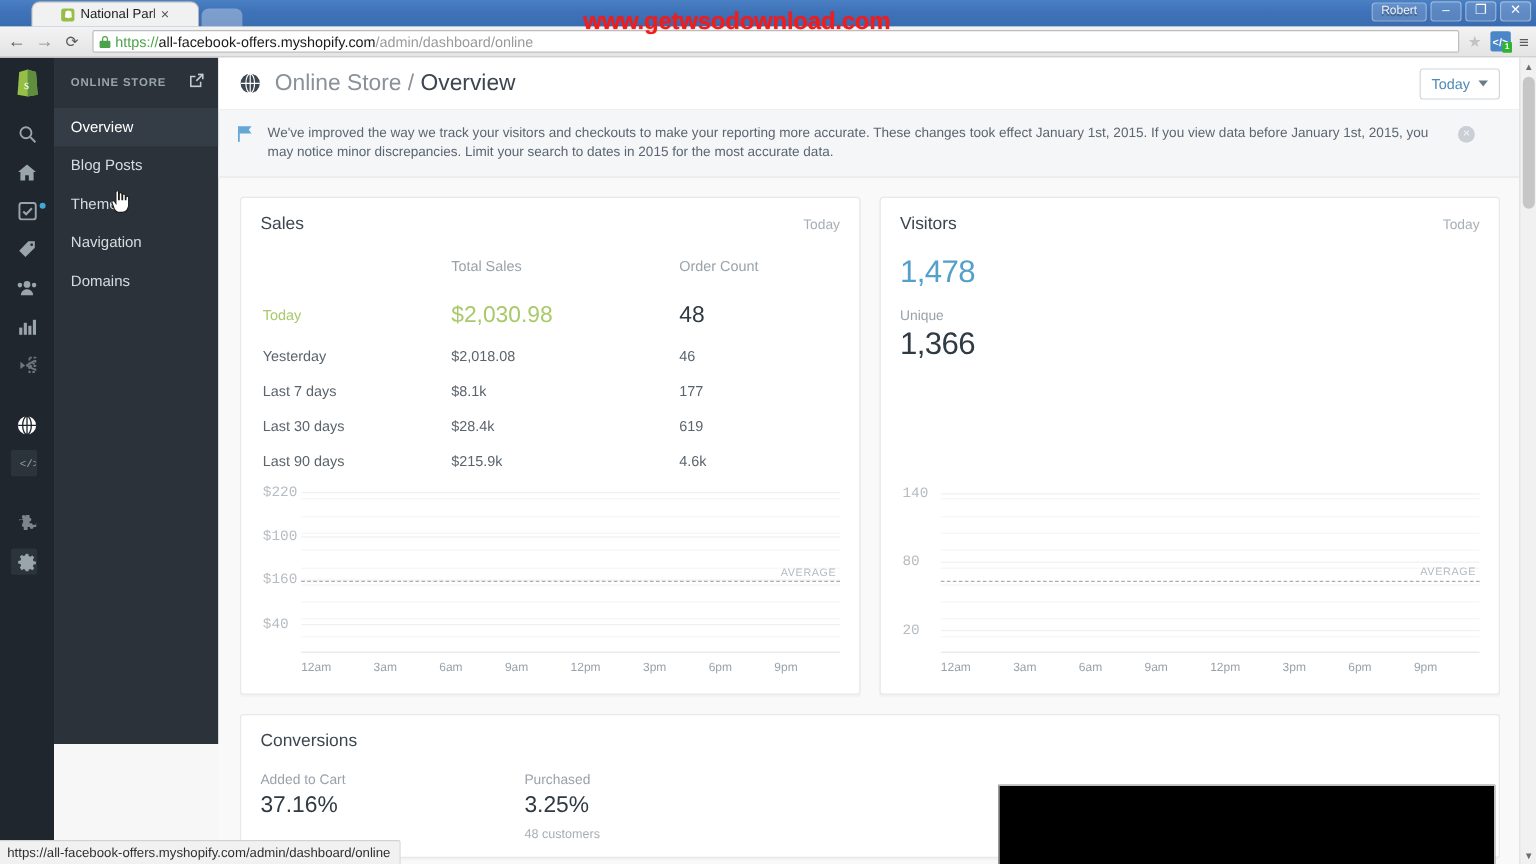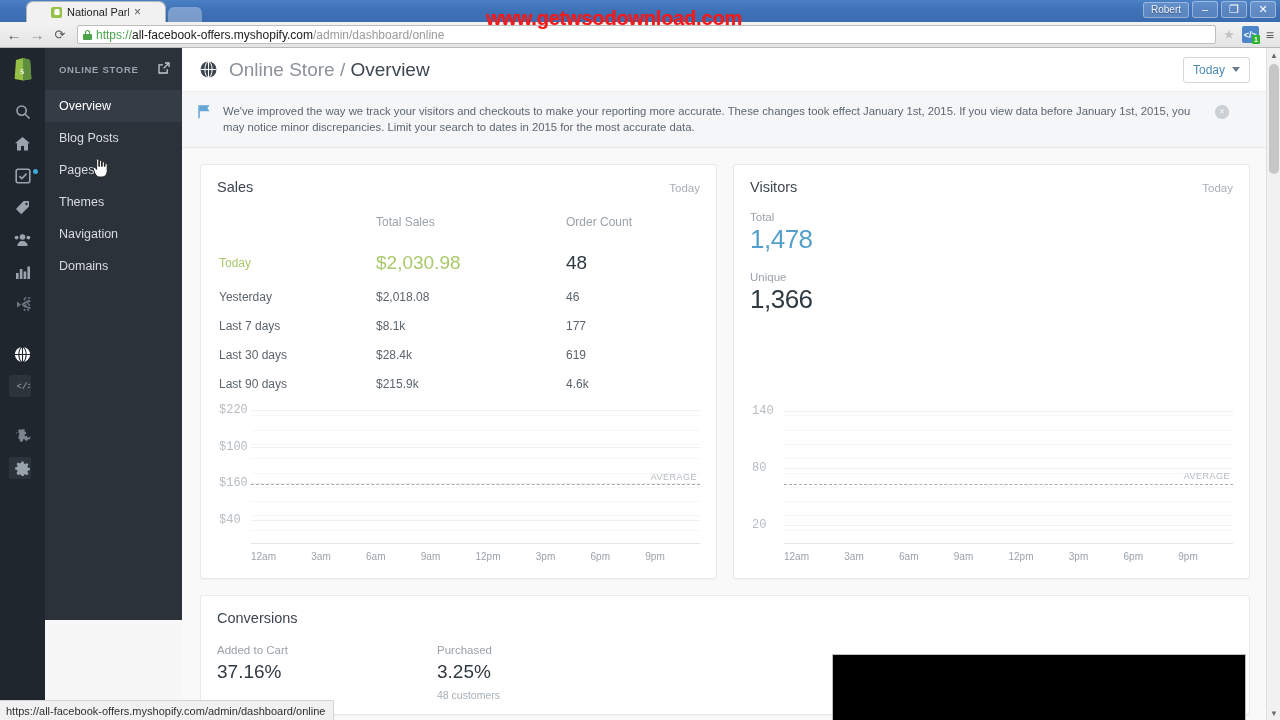--- a/index.html
+++ b/index.html
@@ -462,23 +462,20 @@
               <path d="M11 1L5.6 6.4"></path>
               <path d="M9.2 7.2V11H1V2.8h3.9"></path>
             </svg>
         </span>
       </div>
       <div class="subnav-item active">
         <span>Overview</span>
       </div>
       <div class="subnav-item">
         <span>Blog Posts</span>
-      </div>
-      <div class="subnav-item">
-        <span>Pages</span>
       </div>
       <div class="subnav-item">
         <span>Themes</span>
       </div>
       <div class="subnav-item">
         <span>Navigation</span>
       </div>
       <div class="subnav-item">
         <span>Domains</span>
       </div>
@@ -685,21 +682,20 @@
               </div>
           </div>
         </div>
 
         <div class="card">
           <div class="card-head">
             <span class="card-title">Visitors</span>
             <span class="card-today">Today</span>
           </div>
           <div class="v-block">
-            <div class="v-lbl">Total</div>
             <div class="v-num total">1,478</div>
           </div>
           <div class="v-block">
             <div class="v-lbl">Unique</div>
             <div class="v-num uniq">1,366</div>
           </div>
           <div class="chart">
             <div class="chart-inner" id="visitors-chart-inner">
                 <div class="grid-line" style="top: 86.6667%;"></div>
                 <div class="axis-lbl" style="top: 86.6667%; left: -32px;">20</div>

